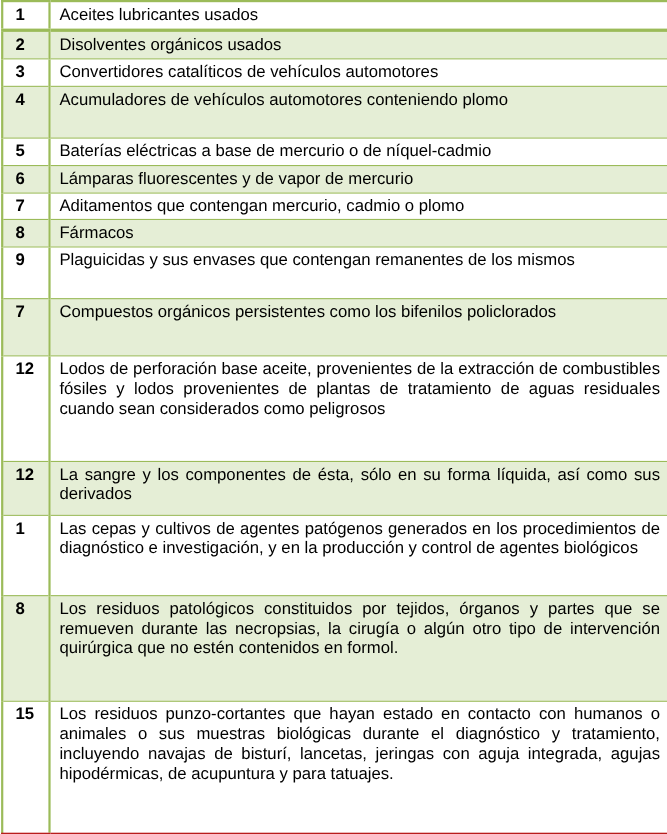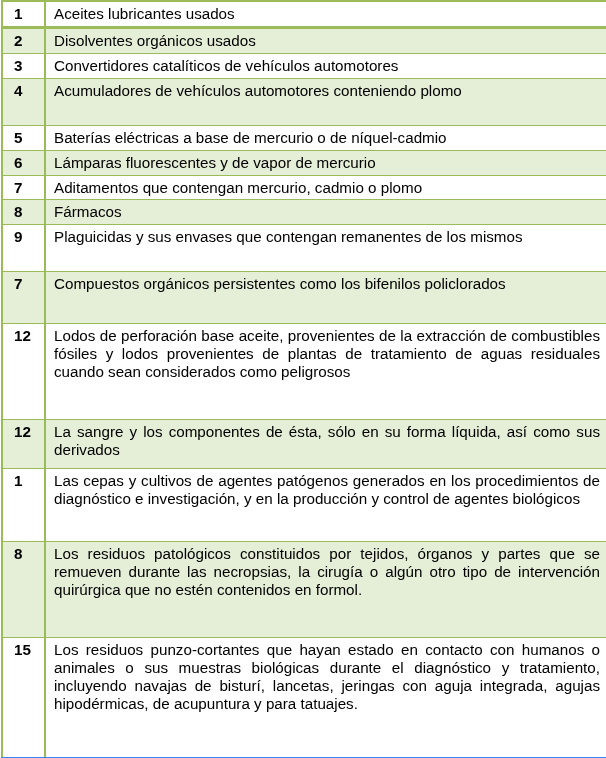--- a/index.html
+++ b/index.html
@@ -30,21 +30,21 @@
       border-top: 1px solid #9bbb59;
       border-bottom: 1px solid #9bbb59;
       border-left: 2px solid #9bbb59;
       vertical-align: top;
       padding: 3px 8px 0 8px;
       box-sizing: border-box;
       overflow: hidden;
     }
     .waste-table tr:first-child td { border-top: 2px solid #9bbb59; }
     .waste-table tr:first-child td { border-bottom: 3px solid #9bbb59; }
-    .waste-table tr:last-child td { border-bottom: 2px solid #3b82f6; }
+    .waste-table tr:last-child td { border-bottom: 2px solid #b91c1c; }
     .waste-table td.num {
       font-weight: bold;
       padding-left: 11px;
       padding-right: 0;
     }
     .waste-table td.desc {
       text-align: justify;
       padding-right: 14px;
     }
     .waste-table tr.shaded td { background: #e5eed6; }

